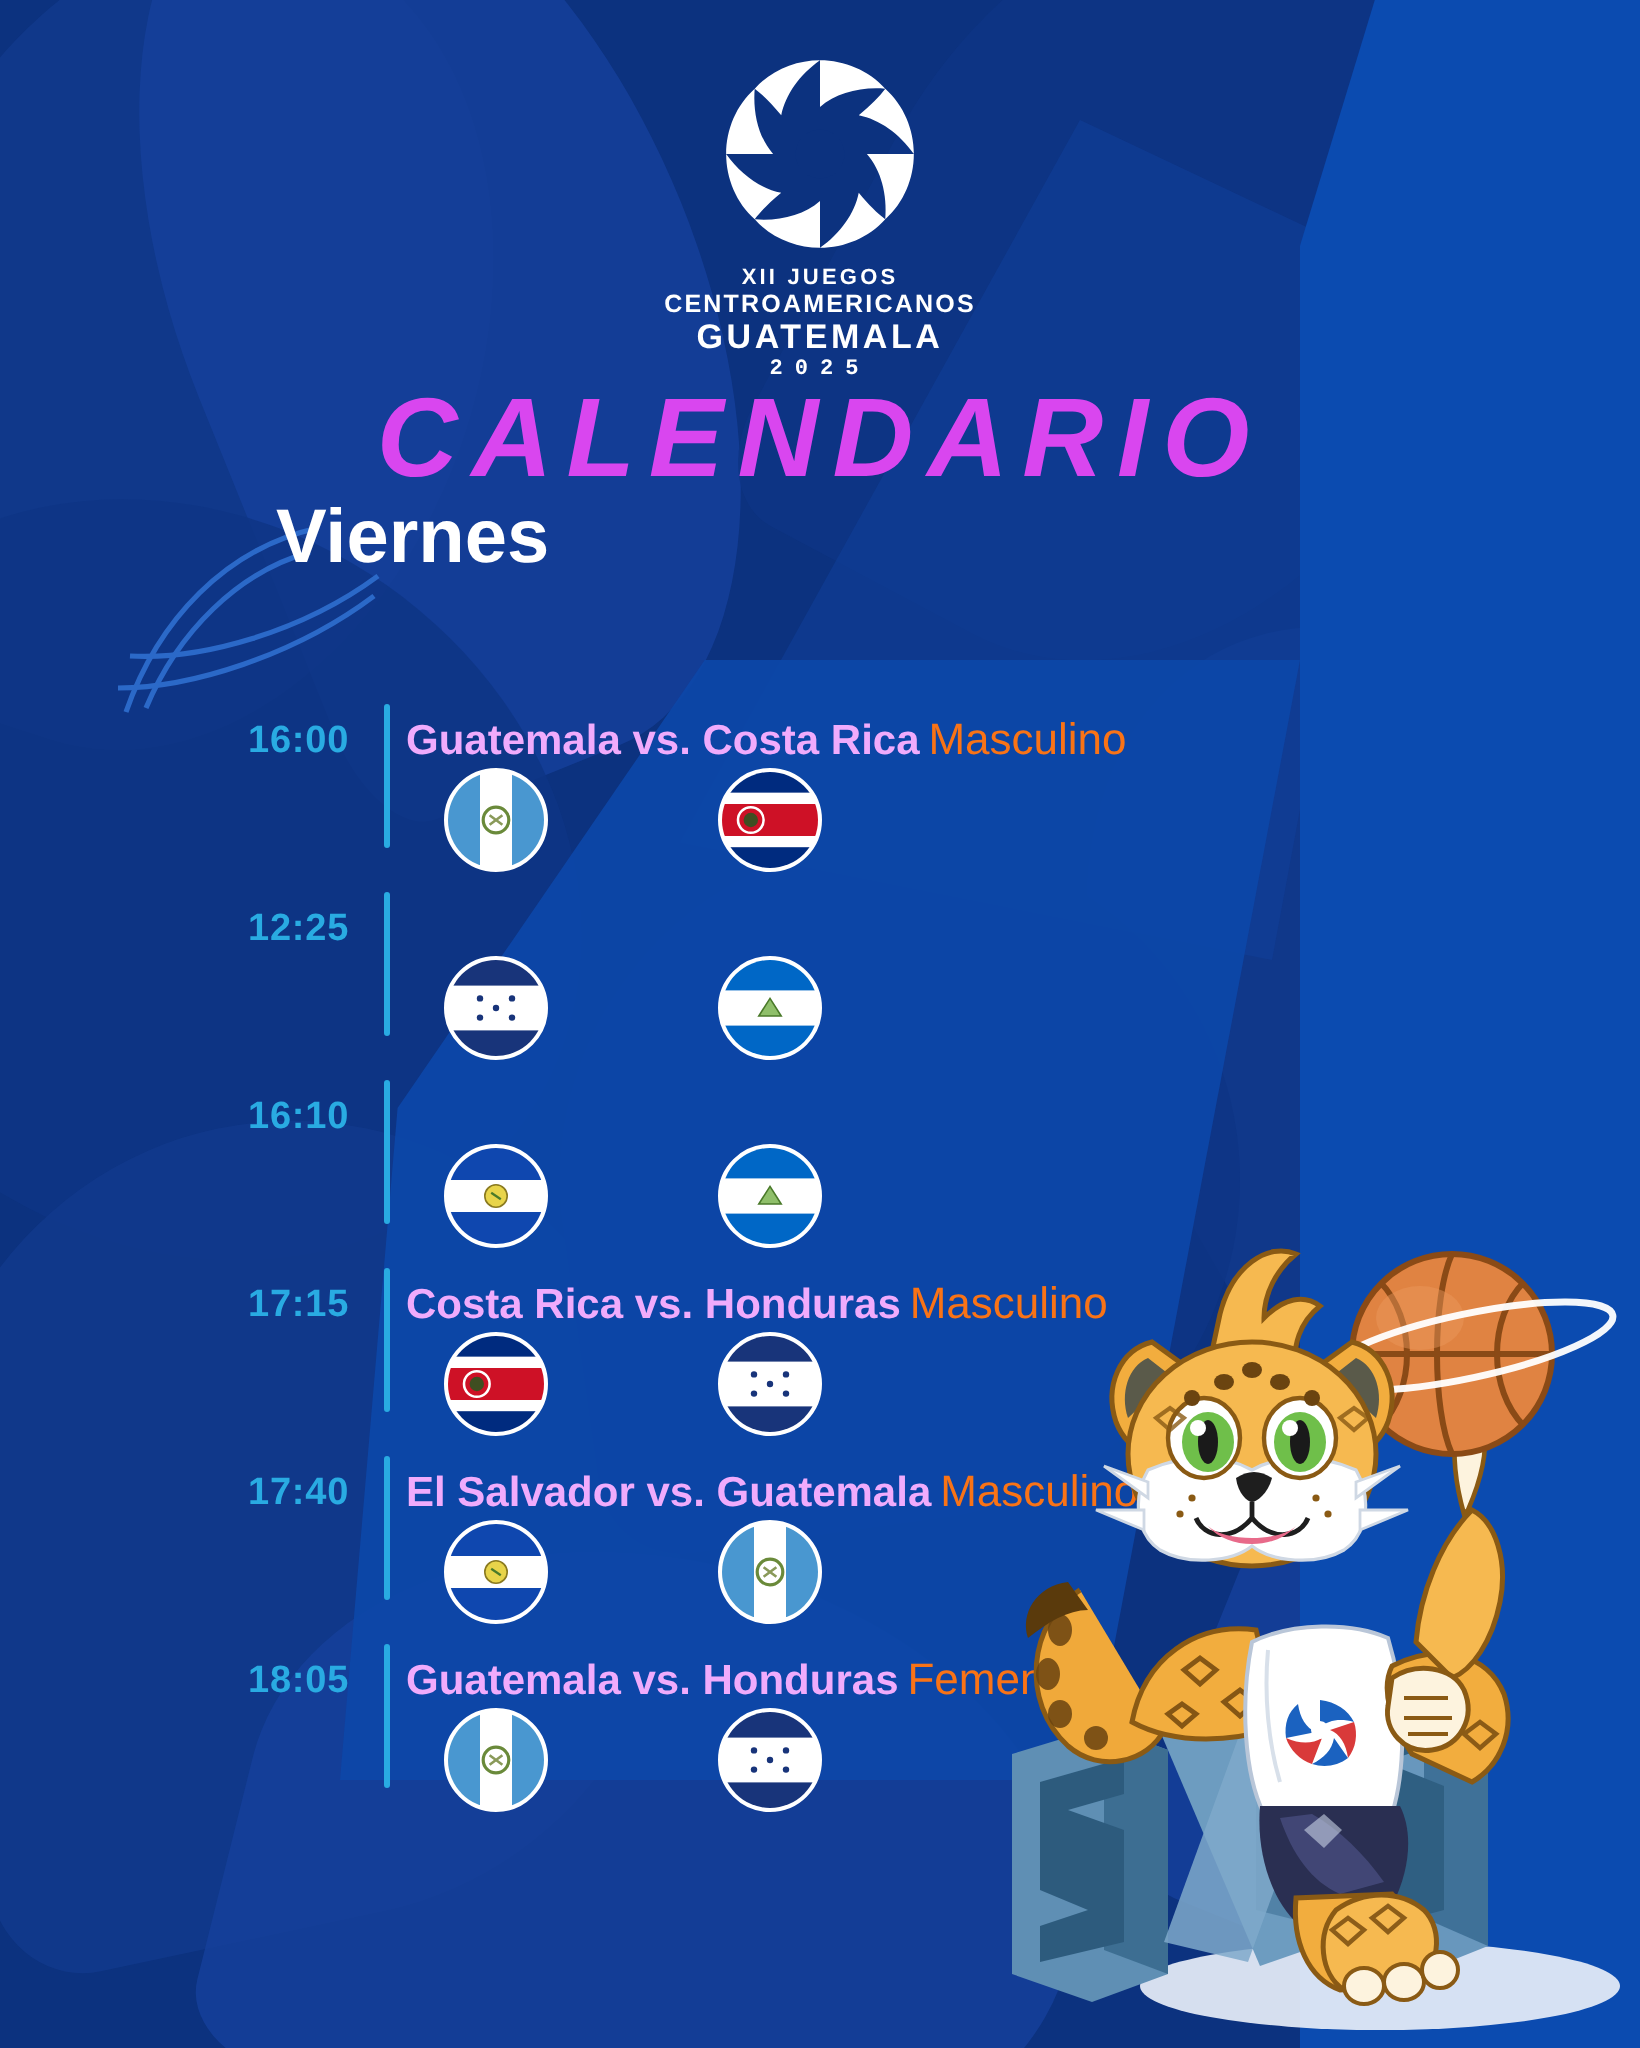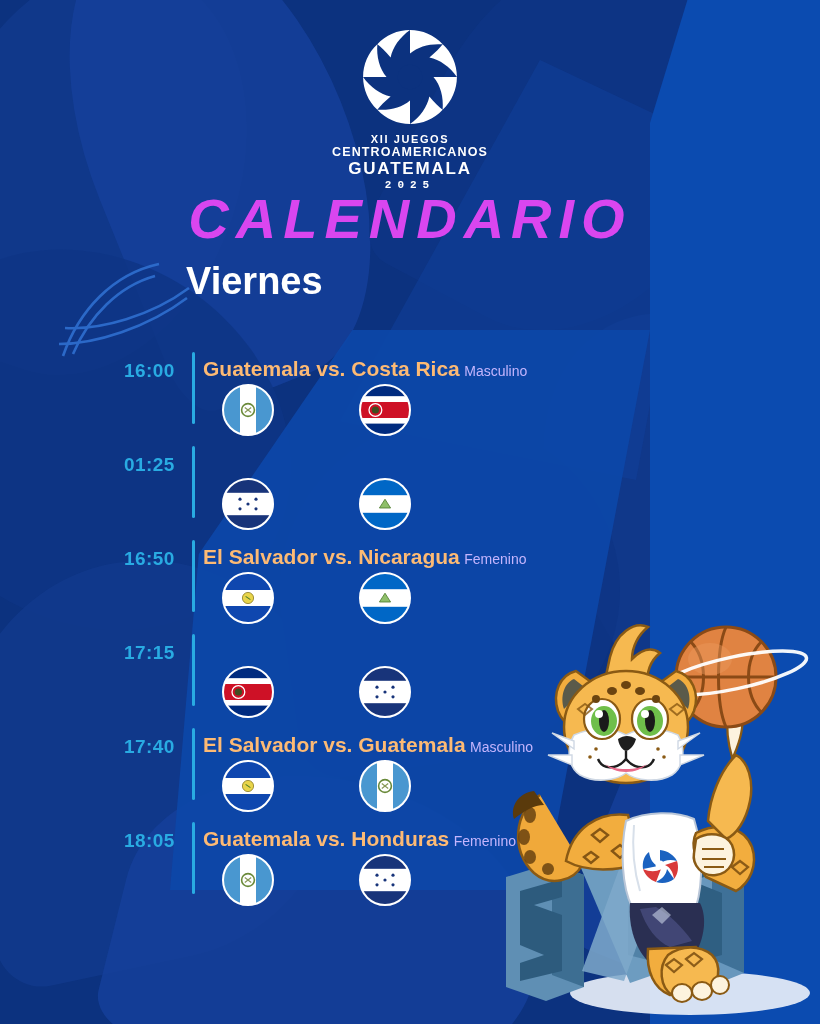--- a/index.html
+++ b/index.html
@@ -43,37 +43,37 @@
   .lt4 { font-size:11px; font-weight:700; letter-spacing:6px; margin-top:1px;font-family:Liberation Mono, monospace; }
 
   
   .calendario {
     position:absolute; left:0; right:0; top:186px; text-align:center;
     font-size:56px; font-weight:800; color:#d946ef; letter-spacing:7px;
     z-index:6; font-style:italic;
   }
 
   
-  .date-block { position:absolute; left:138px; top:262px; z-index:6;margin-left:48px; }
+  .date-block { position:absolute; left:138px; top:250px; z-index:6; }
   .date-line { color:#fff; font-weight:800; line-height:1.04; }
   .d1 { font-size:38px; }
   .d2 { font-size:38px; }
   .swoosh { position:absolute; left:55px; top:258px; width:150px; height:105px; z-index:5; }
 
   
   .schedule { position:absolute; left:0; top:348px; width:684px; z-index:6; }
   .match-row { position:relative; height:94px; }
   .m-time {
     position:absolute; left:124px; top:12px; width:64px; text-align:left;
     color:#29abe2; font-size:19px; font-weight:800; letter-spacing:.4px;
   }
   .m-divider { position:absolute; left:192px; top:4px; width:3px; height:72px; background:#29abe2; border-radius:2px; }
   .m-names { position:absolute; left:203px; top:9px; white-space:nowrap; }
-  .m-teams { color:#fdba74; font-size:21px; font-weight:800; }
-  .m-cat { color:#c4b5fd; font-size:14px; font-weight:400; }
+  .m-teams { color:#f0abfc; font-size:21px; font-weight:800; }
+  .m-cat { color:#f97316; font-size:22px; font-weight:400; }
   .m-flags { position:absolute; left:222px; top:36px; display:flex; gap:85px; }
   .flag { width:52px; height:52px; border-radius:50%; border:2px solid #fff; overflow:hidden; position:relative; background:#fff; }
   .flag svg { display:block; width:100%; height:100%; }
 
   
   .mascot { position:absolute; left:500px; top:615px; width:320px; height:409px; z-index:7; }
 </style>
 </head>
 <body>
 
@@ -157,21 +157,21 @@
             <rect y="40" width="60" height="7" fill="#fff"></rect>
             <rect y="47" width="60" height="13" fill="#002b7f"></rect>
             <circle cx="18" cy="30" r="8" fill="#ce1126" stroke="#fff" stroke-width="1.6"></circle>
             <circle cx="18" cy="30" r="4.5" fill="#1b5e20" opacity=".8"></circle>
           </svg>
       </div>
     </div>
   </div>
 
   <div class="match-row">
-    <div class="m-time">01:25</div>
+    <div class="m-time">12:25</div>
     <div class="m-divider"></div>
     <div class="m-flags">
       <div class="flag">
         <svg viewBox="0 0 60 60">
             <rect width="60" height="60" fill="#fff"></rect>
             <rect y="0" width="60" height="16" fill="#18347a"></rect>
             <rect y="44" width="60" height="16" fill="#18347a"></rect>
             <g fill="#18347a">
               <circle cx="20" cy="24" r="2"></circle>
               <circle cx="40" cy="24" r="2"></circle>
@@ -186,26 +186,22 @@
             <rect width="60" height="60" fill="#fff"></rect>
             <rect y="0" width="60" height="19" fill="#0067c6"></rect>
             <rect y="41" width="60" height="19" fill="#0067c6"></rect>
             <path d="M30 24l7 11H23z" fill="#8fbf6a" stroke="#4a7a2a" stroke-width="1"></path>
           </svg>
       </div>
     </div>
   </div>
 
   <div class="match-row">
-    <div class="m-time">16:50</div>
-    <div class="m-divider"></div>
-    <div class="m-names">
-      <span class="m-teams">El Salvador vs. Nicaragua</span>
-      <span class="m-cat">Femenino</span>
-    </div>
+    <div class="m-time">16:10</div>
+    <div class="m-divider"></div>
     <div class="m-flags">
       <div class="flag">
         <svg viewBox="0 0 60 60">
             <rect width="60" height="60" fill="#fff"></rect>
             <rect y="0" width="60" height="20" fill="#0f47af"></rect>
             <rect y="40" width="60" height="20" fill="#0f47af"></rect>
             <circle cx="30" cy="30" r="7" fill="#e8d44a" stroke="#8a7a20" stroke-width="1"></circle>
             <path d="M27 28l6 4" stroke="#4a7a2a" stroke-width="1.4"></path>
           </svg>
       </div>
@@ -216,20 +212,24 @@
             <rect y="41" width="60" height="19" fill="#0067c6"></rect>
             <path d="M30 24l7 11H23z" fill="#8fbf6a" stroke="#4a7a2a" stroke-width="1"></path>
           </svg>
       </div>
     </div>
   </div>
 
   <div class="match-row">
     <div class="m-time">17:15</div>
     <div class="m-divider"></div>
+    <div class="m-names">
+      <span class="m-teams">Costa Rica vs. Honduras</span>
+      <span class="m-cat">Masculino</span>
+    </div>
     <div class="m-flags">
       <div class="flag">
         <svg viewBox="0 0 60 60">
             <rect width="60" height="60" fill="#fff"></rect>
             <rect y="0" width="60" height="13" fill="#002b7f"></rect>
             <rect y="13" width="60" height="7" fill="#fff"></rect>
             <rect y="20" width="60" height="20" fill="#ce1126"></rect>
             <rect y="40" width="60" height="7" fill="#fff"></rect>
             <rect y="47" width="60" height="13" fill="#002b7f"></rect>
             <circle cx="18" cy="30" r="8" fill="#ce1126" stroke="#fff" stroke-width="1.6"></circle>

